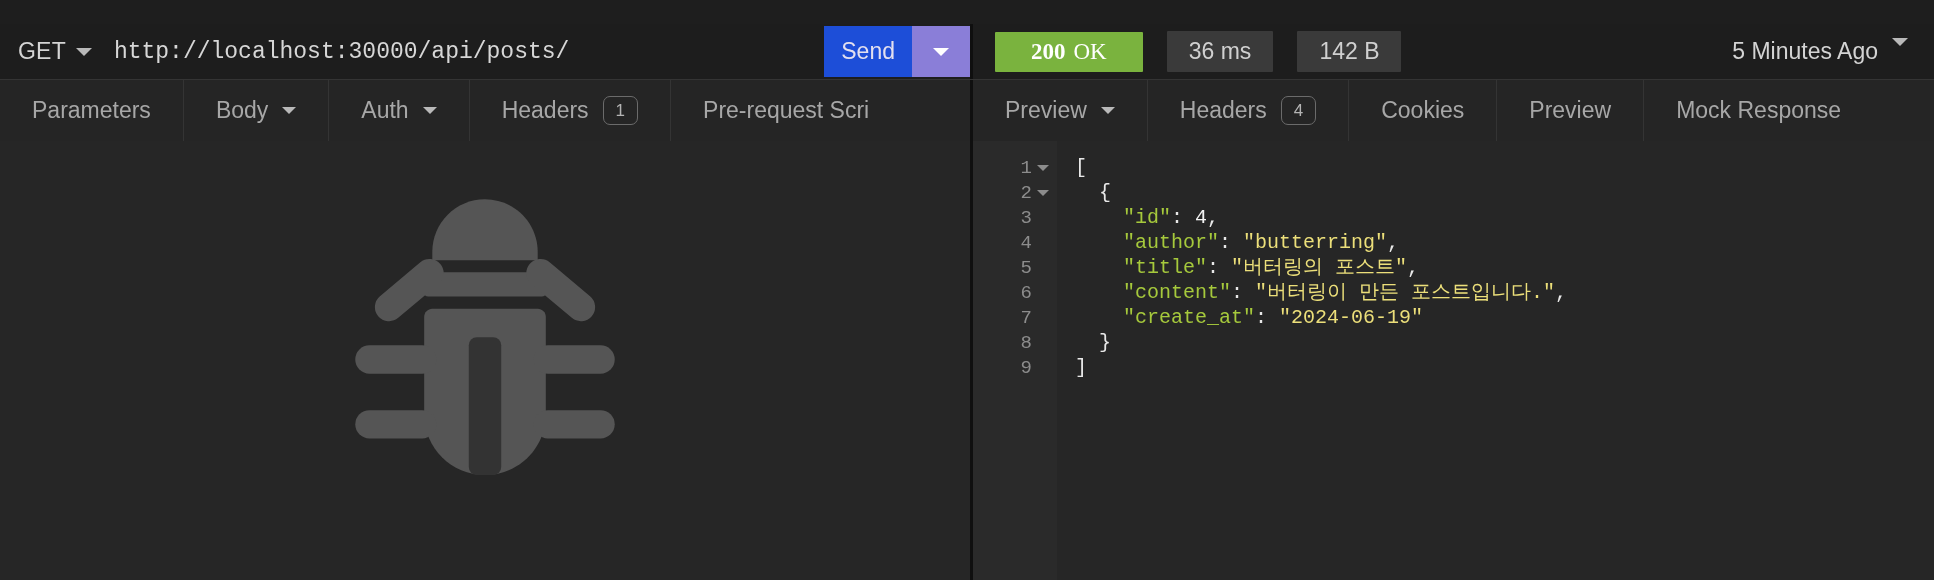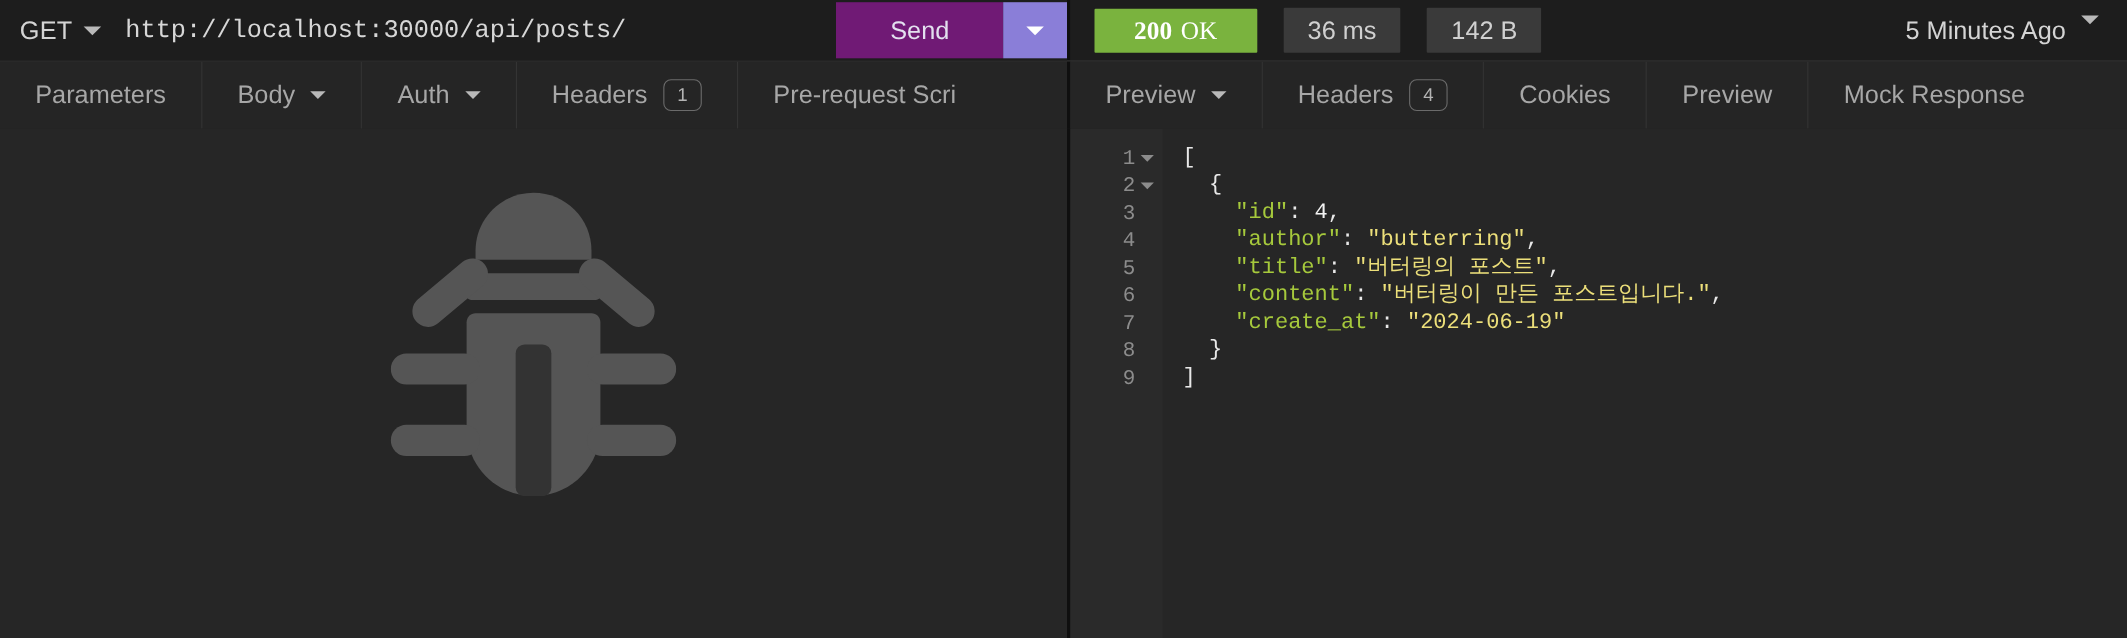--- a/index.html
+++ b/index.html
@@ -5,33 +5,33 @@
   * { box-sizing: border-box; margin: 0; padding: 0; }
   html, body {
     width: 1934px; height: 580px;
     background: #1e1e1e;
     font-family: "Liberation Sans", sans-serif;
     overflow: hidden;
   }
   .app { width: 1934px; height: 580px; display: flex; flex-direction: column; background: #1e1e1e; }
 
   
-  .topbar { height: 55px; display: flex; align-items: stretch; background: #1d1d1d; flex: 0 0 55px; }
+  .topbar { height: 55px; display: flex; align-items: stretch; background: #1d1d1d; flex: 0 0 55px; margin-top: 24px; }
 
   .req-area { width: 970px; display: flex; align-items: center; background: #1d1d1d; position: relative; }
   .method-box { display: flex; align-items: center; gap: 10px; padding-left: 18px; height: 100%; cursor: pointer; }
   .method-label { color: #d4d4d4; font-size: 23px; letter-spacing: .2px; }
   .caret { width: 0; height: 0; border-left: 8px solid transparent; border-right: 8px solid transparent; border-top: 8px solid #b9b9b9; display: inline-block; }
   .caret.sm { border-left-width: 7px; border-right-width: 7px; border-top-width: 7px; }
   .url-input { flex: 1; background: transparent; border: none; outline: none; color: #d7d7d7;
                font-size: 23px; font-family: Liberation Mono, monospace; padding-left: 22px; height: 100%; }
 
   .send-wrap { display: flex; align-items: stretch; height: 51px; align-self: center; margin-right: 0; }
-  .send-btn { background: #701a75; color: #e3e0ef; font-size: 23px; border: none; cursor: pointer;
-              padding: 0 49px; display: flex; align-items: center; justify-content: center;
+  .send-btn { background: #1d4ed8; color: #e3e0ef; font-size: 23px; border: none; cursor: pointer;
+              padding: 0 17px; display: flex; align-items: center; justify-content: center;
               font-family: "Liberation Sans", sans-serif; }
   .send-caret-btn { background: #8a7ed8; border: none; width: 58px; display: flex; align-items: center; justify-content: center; cursor: pointer; }
   .send-caret-btn .caret { border-top-color: #ffffff; }
 
   .divider-v { width: 3px; background: #0f0f0f; align-self: stretch; }
 
   .res-area { flex: 1; display: flex; align-items: center; background: #1d1d1d; padding-left: 22px; }
   .status-badge { background: #7ab33e; color: #ffffff; font-size: 23px; padding: 7px 36px; display: flex; align-items: baseline; gap: 8px; border-radius: 1px; font-family: Liberation Serif, serif; }
   .status-code { font-weight: bold; }
   .meta-badge { background: #3a3a3a; color: #d0d0d0; font-size: 23px; padding: 7px 22px; margin-left: 24px; border-radius: 1px; }

